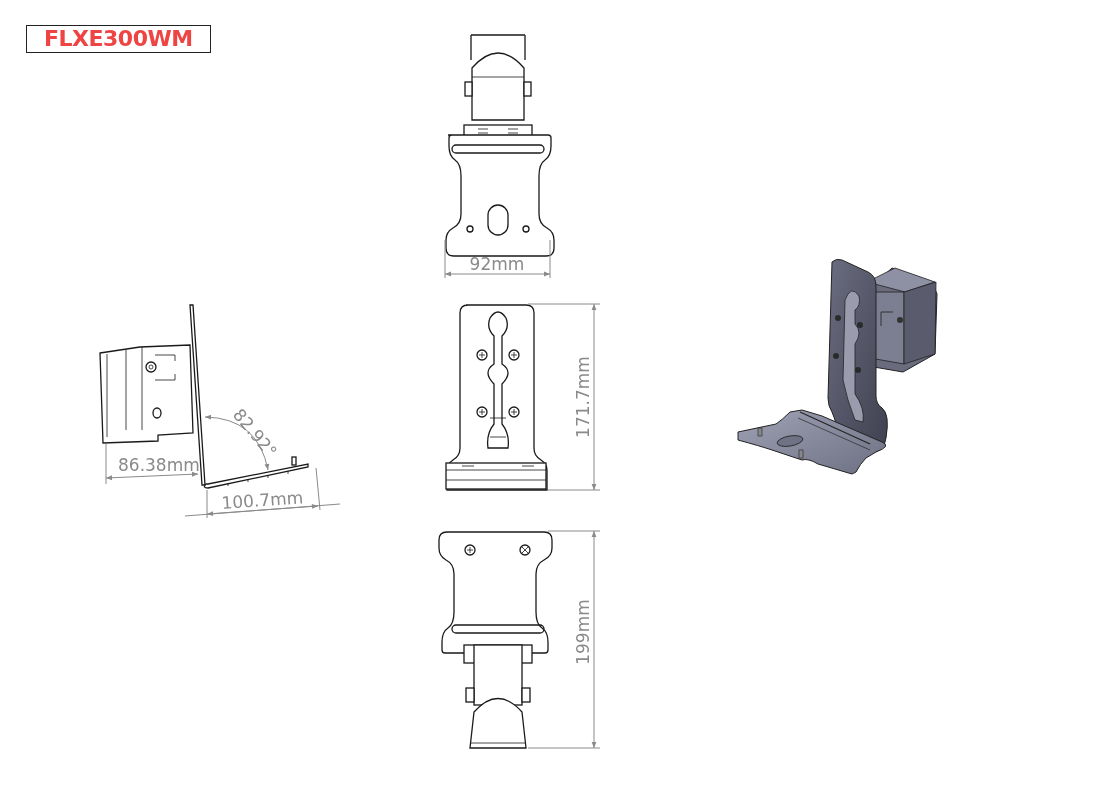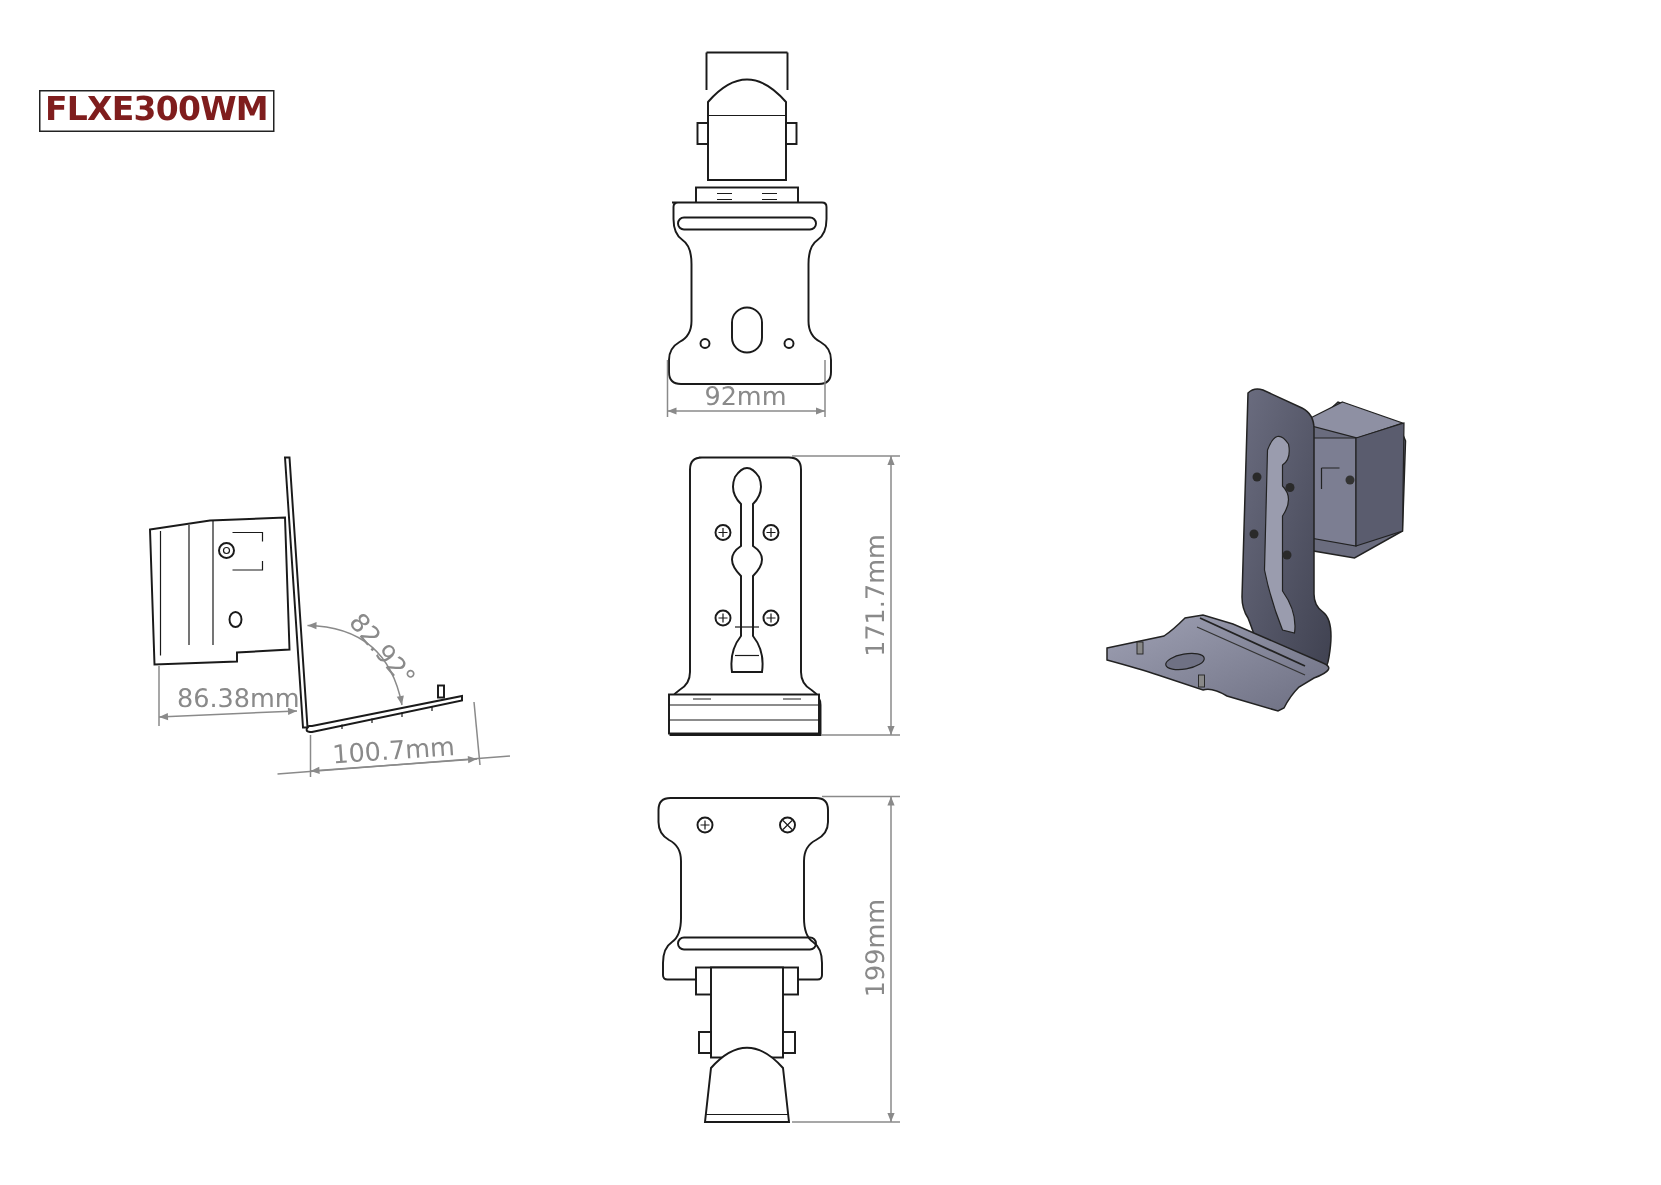--- a/index.html
+++ b/index.html
@@ -1,22 +1,21 @@
 <!DOCTYPE html>
 <html><head>
 <meta charset="utf-8">
 <style>
   html, body { margin:0; padding:0; background:#ffffff; }
   body { width:1107px; height:790px; position:relative; overflow:hidden; font-family:"DejaVu Sans", sans-serif; }
   .title-box {
     position:absolute; left:26px; top:25px; height:26px;
-    border:1.5px solid #222; padding:0 3px; line-height:26px;
-    font-family:"DejaVu Sans", sans-serif; font-weight:bold; font-size:22px; color:#7f1d1d;
+    border:1.5px solid #222; padding:0 17px; line-height:26px;
+    font-family:"DejaVu Sans", sans-serif; font-weight:bold; font-size:22px; color:#ef4444;
     letter-spacing:-0.5px;
-    margin-top:35px;
   }
   svg { position:absolute; left:0; top:0; }
   .dim-text { font-family:"DejaVu Sans", sans-serif; font-size:17px; fill:#8a8a8a; }
   .ln { stroke:#1a1a1a; fill:none; stroke-width:1.3; }
   .lnf { stroke:#1a1a1a; fill:#fff; stroke-width:1.3; }
   .thin { stroke:#1a1a1a; fill:none; stroke-width:0.8; }
   .dim { stroke:#8a8a8a; stroke-width:1; fill:none; }
   .arrow { fill:#8a8a8a; }
 </style>
 </head>

